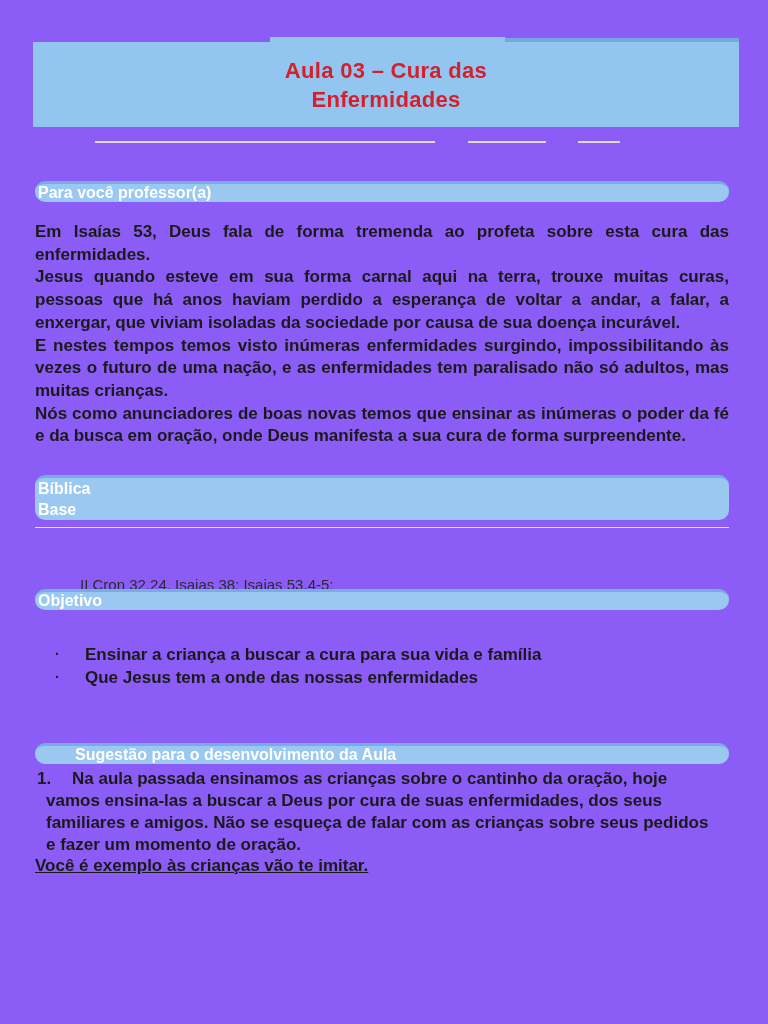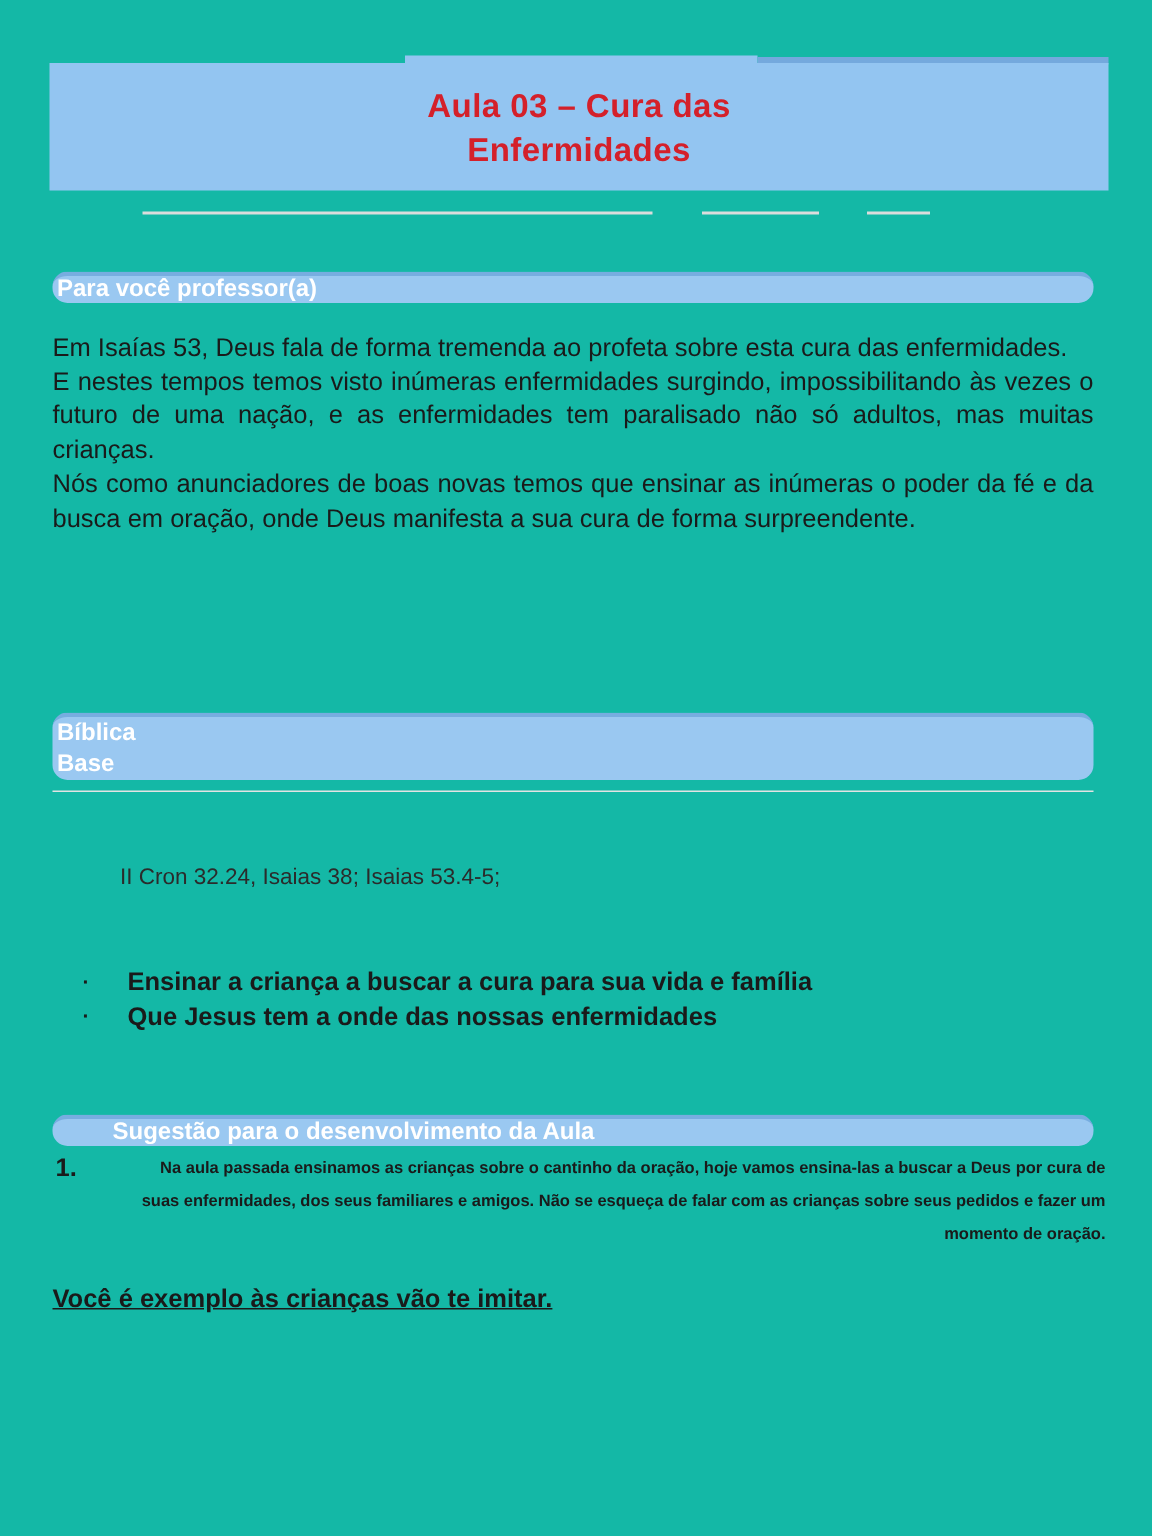--- a/index.html
+++ b/index.html
@@ -1,20 +1,20 @@
 <!DOCTYPE html>
 <html><head>
 <meta charset="utf-8">
 <style>
   html, body { margin: 0; padding: 0; background: #ffffff; }
   .page {
     position: relative;
     width: 768px;
     height: 1024px;
-    background: #14b8a6;
+    background: #8b5cf6;
     font-family: "Liberation Sans", sans-serif;
     color: #1a1a1a;
     overflow: hidden;
   }
 
   
   .title-banner {
     position: absolute;
     left: 33px; top: 42px;
     width: 706px; height: 85px;
@@ -67,21 +67,21 @@
   }
   .bar-single { height: 21px; line-height: 17px; }
   .bar-double { height: 45px; line-height: 21px; }
 
   
   .body-block {
     position: absolute;
     left: 35px; top: 221px;
     width: 694px;
     font-size: 17px;
-    font-weight: normal;
+    font-weight: bold;
     line-height: 22.7px;
     text-align: justify;
   }
   .body-block p { margin: 0; }
 
   .bible-ref {
     position: absolute;
     left: 80px; top: 548px;
     font-size: 15px;
     font-weight: normal;
@@ -107,27 +107,27 @@
 
   
   .num-label {
     position: absolute;
     left: 37px; top: 769px;
     font-size: 17px;
     font-weight: bold;
   }
   .num-text {
     position: absolute;
-    left: 70px; top: 768px;
+    left: 46px; top: 768px;
     width: 667px;
-    font-size: 11px;
+    font-size: 17px;
     font-weight: bold;
     line-height: 22px;
     text-indent: 26px;
-    text-align: right;
+    text-align: left;
   }
   .closing-note {
     position: absolute;
     left: 35px; top: 856px;
     width: 694px;
     font-size: 17px;
     font-weight: bold;
     text-decoration: underline;
   }
 
@@ -153,32 +153,34 @@
   </div>
 
   <div class="scan-dash" style="left:95px; top:141px; width:340px;"></div>
   <div class="scan-dash" style="left:468px; top:141px; width:78px;"></div>
   <div class="scan-dash" style="left:578px; top:141px; width:42px;"></div>
 
   <div class="bar bar-single" style="top:181px;">Para você professor(a)</div>
 
   <div class="body-block">
     <p>Em Isaías 53, Deus fala de forma tremenda ao profeta sobre esta cura das enfermidades.</p>
+    <p>Jesus quando esteve em sua forma carnal aqui na terra, trouxe muitas curas, pessoas que há anos haviam perdido a esperança de voltar a andar, a falar, a enxergar, que viviam isoladas da sociedade por causa de sua doença incurável.</p>
     <p>E nestes tempos temos visto inúmeras enfermidades surgindo, impossibilitando às vezes o futuro de uma nação, e as enfermidades tem paralisado não só adultos, mas muitas crianças.</p>
     <p>Nós como anunciadores de boas novas temos que ensinar as inúmeras o poder da fé e da busca em oração, onde Deus manifesta a sua cura de forma surpreendente.</p>
   </div>
 
   <div class="bar bar-double" style="top:475px;">
     <div>Bíblica</div>
     <div>Base</div>
   </div>
   <div class="faint-line" style="top:527px;"></div>
 
   <div class="bible-ref">II Cron 32.24, Isaias 38; Isaias 53.4-5;</div>
 
+  <div class="bar bar-single" style="top:589px;">Objetivo</div>
 
   <div class="bullet-list">
     <div class="bullet-row">
       <span class="bullet-dot">·</span>
       <span>Ensinar a criança a buscar a cura para sua vida e família</span>
     </div>
     <div class="bullet-row">
       <span class="bullet-dot">·</span>
       <span>Que Jesus tem a onde das nossas enfermidades</span>
     </div>

